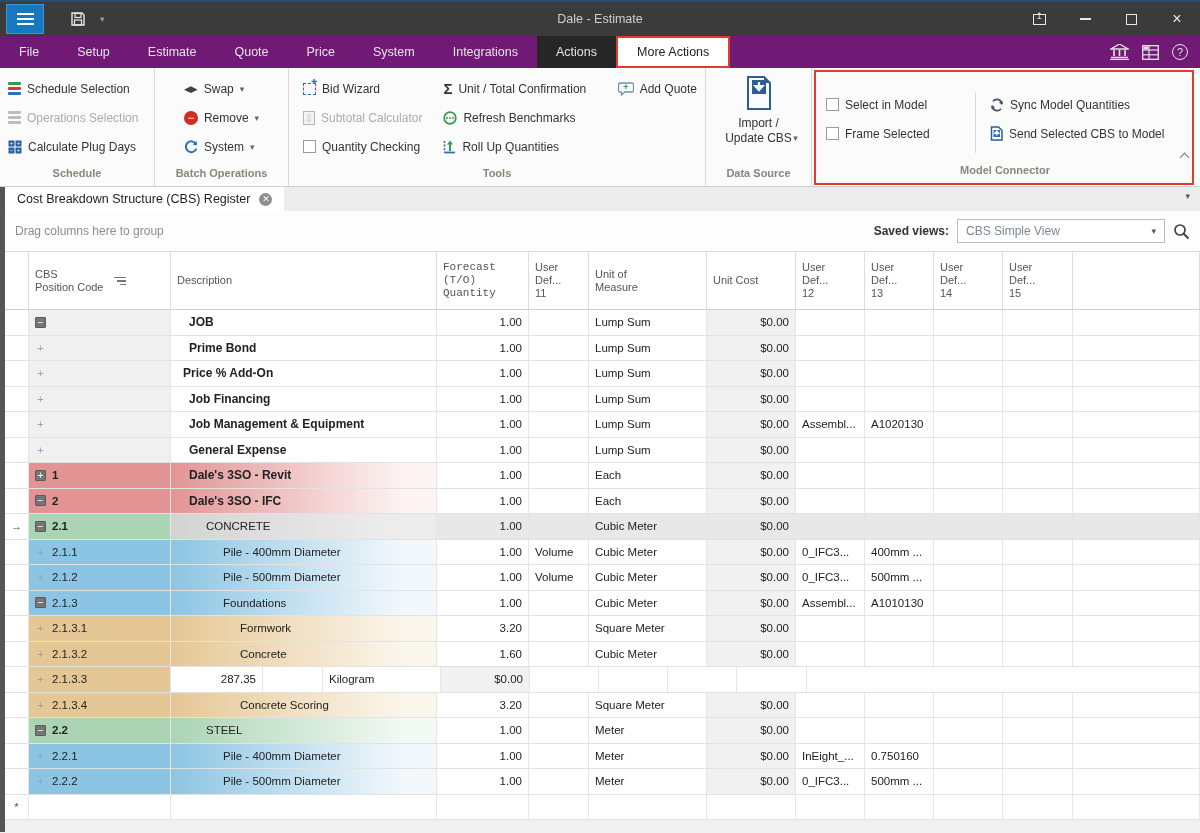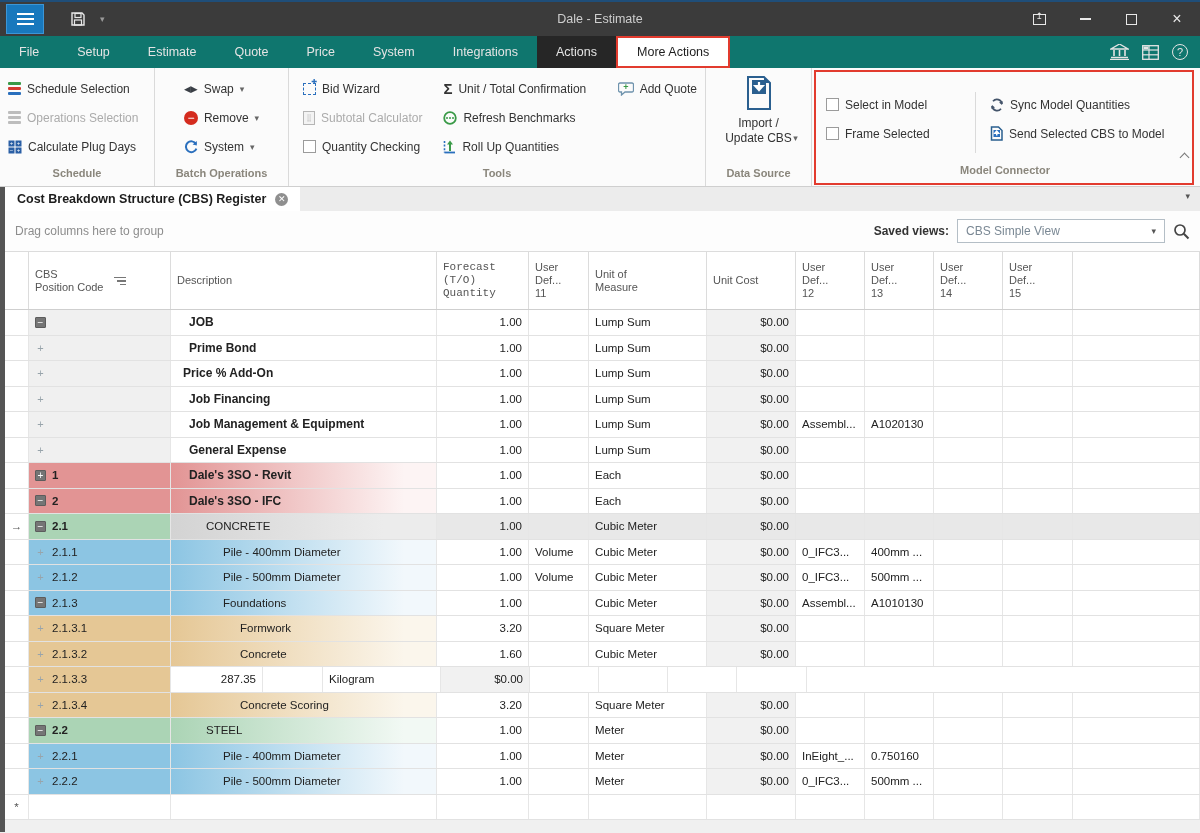--- a/index.html
+++ b/index.html
@@ -22,21 +22,21 @@
   .win-controls { margin-left:auto; display:flex; align-items:center; gap:0; }
   .win-btn { width:46px; height:34px; display:flex; align-items:center; justify-content:center;
     color:#e8e8e8; }
   .pinicon { width:13px; height:11px; border:1.5px solid #e8e8e8; position:relative; }
   .pinicon::after { content:"↥"; position:absolute; top:-4px; left:2px; font-size:9px; color:#e8e8e8;}
   .minbar { width:11px; height:2px; background:#e8e8e8; }
   .maxbox { width:11px; height:11px; border:1.5px solid #e8e8e8; }
   .closex { font-size:16px; line-height:16px; }
 
   
-  .menubar { height:32px; background:#0f766e; display:flex; align-items:stretch;
+  .menubar { height:32px; background:#701a75; display:flex; align-items:stretch;
     font-size:12.5px; color:#e4e4e4; position:relative; }
   .menu-item { padding:0 19px; display:flex; align-items:center; cursor:pointer; }
   .menu-item.dark { background:#262626; }
   .menu-item.selected { background:#fff; color:#1d1d1d; border:2px solid #e23b2e; }
   .menu-icons { margin-left:auto; display:flex; align-items:center; gap:13px; padding-right:12px; }
   .micon { display:flex; align-items:center; justify-content:center; }
   .helpicon { width:16px; height:16px; border:1.5px solid #e4e4e4; border-radius:50%;
     font-size:11px; display:flex; align-items:center; justify-content:center; color:#e4e4e4; }
   .helpicon::before { content:"?"; }
 
@@ -79,21 +79,21 @@
   .model-div { width:1px; background:#dadada; margin:2px 14px 8px 14px; }
   .rib-collapse { position:absolute; right:11px; bottom:26px; width:8px; height:8px; }
   .rib-collapse::before { content:""; position:absolute; left:0; top:2px; width:6px; height:6px;
     border-left:1.5px solid #777; border-top:1.5px solid #777; transform:rotate(45deg); }
 
   
   .content { border-left:5px solid #555; width:1200px; }
 
   .doc-tabs { height:24px; background:#ececec; display:flex; align-items:stretch; position:relative; }
   .doc-tab.active { background:#fff; display:flex; align-items:center; gap:9px; padding:0 12px;
-    font-size:12.5px; font-weight:bold; color:#1d1d1d; cursor:pointer; }
+    font-size:12.5px; font-weight:normal; color:#1d1d1d; cursor:pointer; }
   .tabclose { width:13px; height:13px; border-radius:50%; background:#8f8f8f; color:#fff;
     font-size:9px; font-weight:normal; display:flex; align-items:center; justify-content:center; cursor:pointer; }
   .tabclose::before { content:"✕"; }
   .tabs-caret { position:absolute; right:10px; top:4px; color:#555; }
 
   .groupbar { height:41px; background:#fdfdfd; border-bottom:1px solid #dcdcdc;
     display:flex; align-items:center; padding:0 10px; font-size:12px; }
   .grouphint { color:#8d8d8d; }
   .gb-right { margin-left:auto; display:flex; align-items:center; gap:8px; }
   .sv-label { color:#333; font-weight:bold; font-size:12px; }

